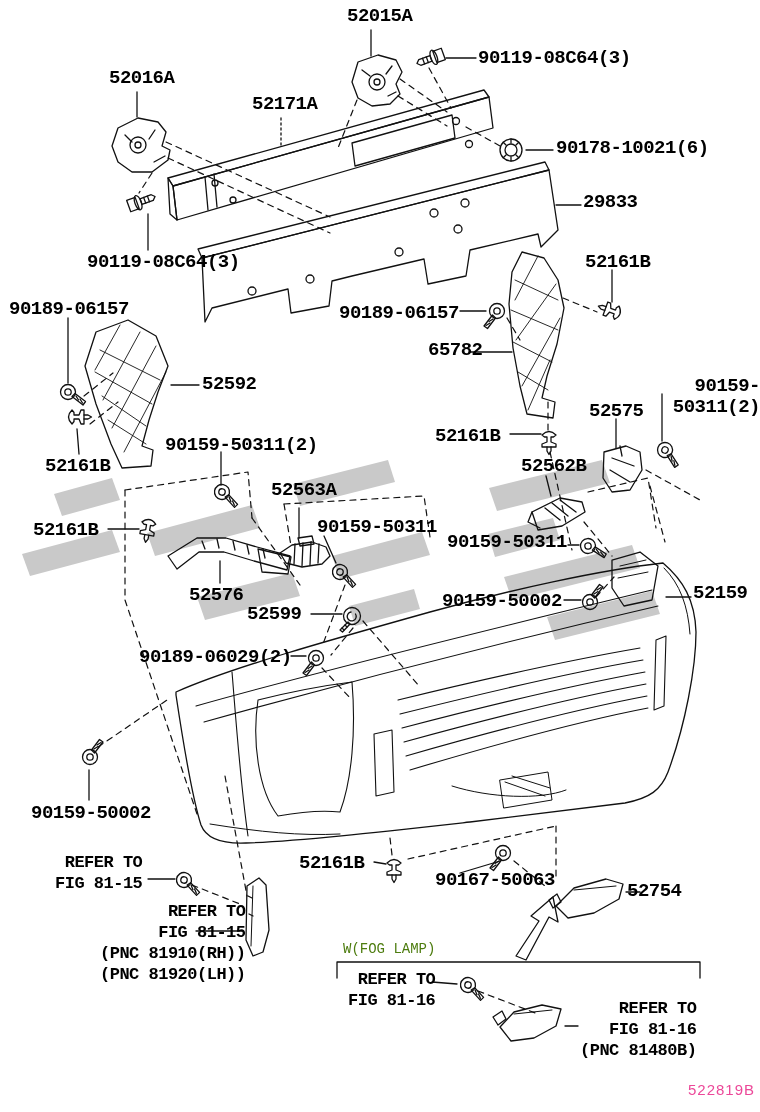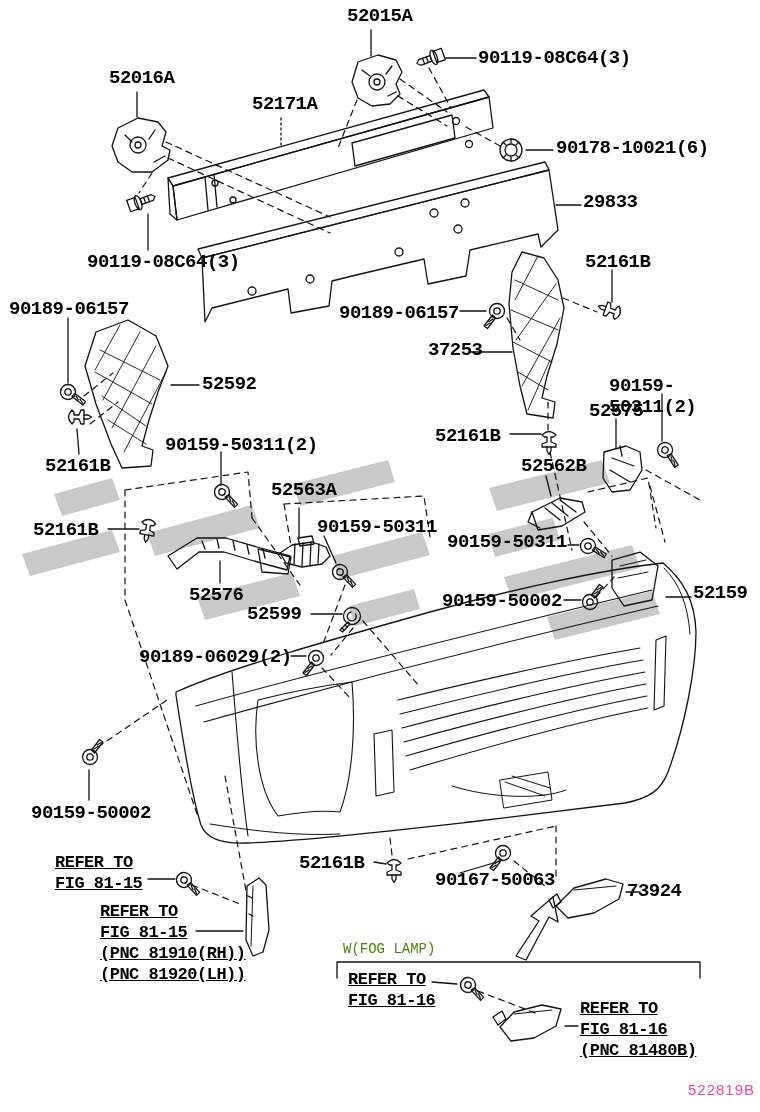--- a/index.html
+++ b/index.html
@@ -1,21 +1,21 @@
 <!DOCTYPE html>
 <html><head>
 <meta charset="utf-8">
 <style>
   html,body{margin:0;padding:0;background:#fff;}
   #stage{position:relative;width:760px;height:1112px;background:#fff;overflow:hidden;
-         font-family:"Liberation Mono",monospace;}
+         font-family:"Liberation Mono",monospace;text-align:right;}
   svg{position:absolute;left:0;top:0;}
   .lbl{position:absolute;font:bold 19px/1.08 "Liberation Mono",monospace;color:#000;
        white-space:pre-line;letter-spacing:-0.5px;}
-  .sm{font-size:17px;line-height:21px;text-decoration:underline;}
+  .sm{font-size:17px;line-height:21px;}
   .fog{font:14px/1.1 "Liberation Mono",monospace;font-weight:normal;color:#4d7c0f;letter-spacing:0;}
   .thin{font:15px/1.1 "Liberation Sans",sans-serif;font-weight:normal;color:#ec4899;letter-spacing:1px;}
 </style>
 </head>
 <body>
 
 <div id="stage">
 
 <svg width="760" height="1112" viewBox="0 0 760 1112">
   <defs>
@@ -280,41 +280,41 @@
 <div class="lbl" style="left:347px;top:6px">52015A</div>
 <div class="lbl" style="left:478px;top:48px">90119-08C64(3)</div>
 <div class="lbl" style="left:109px;top:68px">52016A</div>
 <div class="lbl" style="left:252px;top:94px">52171A</div>
 <div class="lbl" style="left:556px;top:138px">90178-10021(6)</div>
 <div class="lbl" style="left:583px;top:192px">29833</div>
 <div class="lbl" style="left:87px;top:252px">90119-08C64(3)</div>
 <div class="lbl" style="left:585px;top:252px">52161B</div>
 <div class="lbl" style="left:9px;top:299px">90189-06157</div>
 <div class="lbl" style="left:339px;top:303px">90189-06157</div>
-<div class="lbl" style="left:428px;top:340px">37253</div>
+<div class="lbl" style="left:428px;top:340px">65782</div>
 <div class="lbl" style="left:202px;top:374px">52592</div>
 <div class="lbl" style="left:609px;top:376px">90159-50311(2)</div>
 <div class="lbl" style="left:589px;top:401px">52575</div>
 <div class="lbl" style="left:435px;top:426px">52161B</div>
 <div class="lbl" style="left:521px;top:456px">52562B</div>
 <div class="lbl" style="left:165px;top:435px">90159-50311(2)</div>
 <div class="lbl" style="left:45px;top:456px">52161B</div>
 <div class="lbl" style="left:33px;top:520px">52161B</div>
 <div class="lbl" style="left:271px;top:480px">52563A</div>
 <div class="lbl" style="left:317px;top:517px">90159-50311</div>
 <div class="lbl" style="left:447px;top:532px">90159-50311</div>
 <div class="lbl" style="left:189px;top:585px">52576</div>
 <div class="lbl" style="left:247px;top:604px">52599</div>
 <div class="lbl" style="left:442px;top:591px">90159-50002</div>
 <div class="lbl" style="left:693px;top:583px">52159</div>
 <div class="lbl" style="left:139px;top:647px">90189-06029(2)</div>
 <div class="lbl" style="left:31px;top:803px">90159-50002</div>
 <div class="lbl" style="left:299px;top:853px">52161B</div>
 <div class="lbl" style="left:435px;top:870px">90167-50063</div>
-<div class="lbl" style="left:627px;top:881px">73924</div>
+<div class="lbl" style="left:627px;top:881px">52754</div>
 <div class="lbl sm" style="left:55px;top:852px">REFER TO
 FIG 81-15</div>
 <div class="lbl sm" style="left:100px;top:901px">REFER TO
 FIG 81-15
 (PNC 81910(RH))
 (PNC 81920(LH))</div>
 <div class="lbl fog" style="left:343px;top:942px">W(FOG LAMP)</div>
 <div class="lbl sm" style="left:348px;top:969px">REFER TO
 FIG 81-16</div>
 <div class="lbl sm" style="left:580px;top:998px">REFER TO

